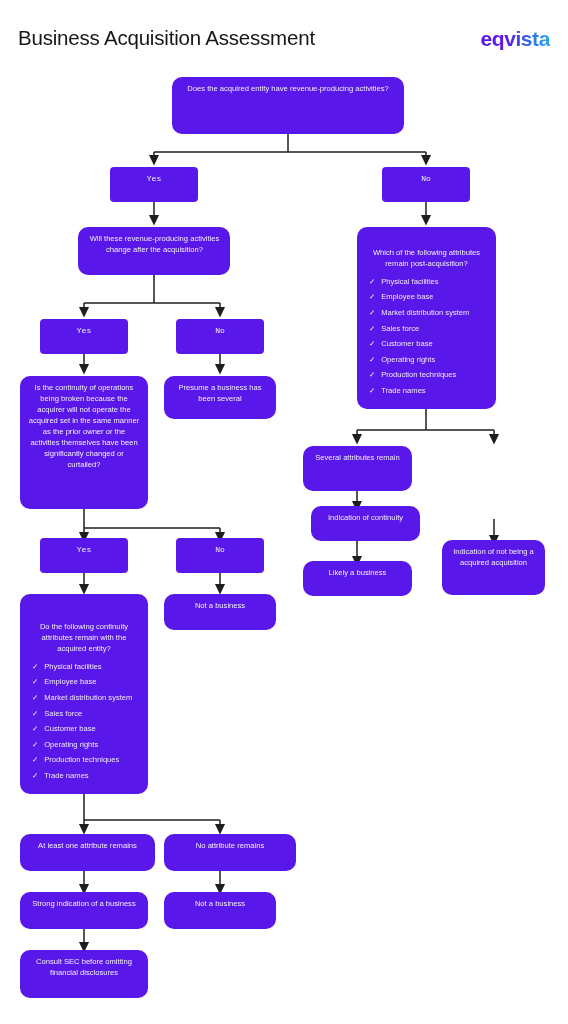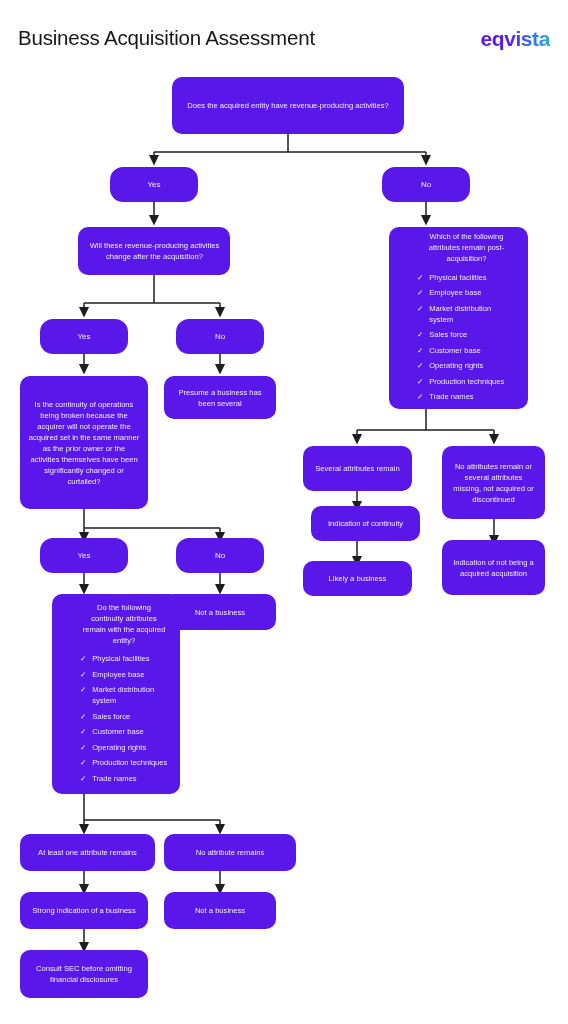--- a/index.html
+++ b/index.html
@@ -59,41 +59,40 @@
 
   .node {
     position: absolute;
     box-sizing: border-box;
     background: #5a17ea;
     border-radius: 10px;
     color: #f2eefc;
     display: flex;
     flex-direction: column;
     align-items: center;
-    justify-content: center;
     text-align: center;
     padding: 6px 8px;
     font-size: 7.6px;
     line-height: 1.45;
   }
   .node.small-pill {
-    border-radius: 13px;
+    border-radius: 4px;
     font-size: 8px;
+    font-family: Liberation Mono, monospace;
   }
   .node .node-text {
     width: 100%;
     white-space: pre-line;
   }
 
   .node.list-node {
-    justify-content: center;
+    justify-content: flex-end;
     align-items: stretch;
     text-align: left;
-    padding: 11px 12px 10px 28px;
-    margin-left: 32px;
+    padding: 11px 12px 10px 12px;
   }
   .node.list-node .node-text {
     text-align: center;
     margin-bottom: 6px;
   }
   .attr-list {
     list-style: none;
     margin: 0;
     padding: 0;
   }
@@ -306,23 +305,20 @@
         <li>
           <span class="check">✓</span>
           <span>Trade names</span>
         </li>
       </ul>
   </div>
 
   <div class="node" style="left:303px; top:446px; width:109px; height:45px;">
     <span class="node-text">Several attributes remain</span>
   </div>
-  <div class="node" style="left:442px; top:446px; width:103px; height:73px;">
-    <span class="node-text">No attributes remain or several attributes missing, not acquired or discontinued</span>
-  </div>
 
   <div class="node" style="left:311px; top:506px; width:109px; height:35px;">
     <span class="node-text">Indication of continuity</span>
   </div>
   <div class="node" style="left:442px; top:540px; width:103px; height:55px;">
     <span class="node-text">Indication of not being a acquired acquisition</span>
   </div>
 
   <div class="node" style="left:303px; top:561px; width:109px; height:35px;">
     <span class="node-text">Likely a business</span>

